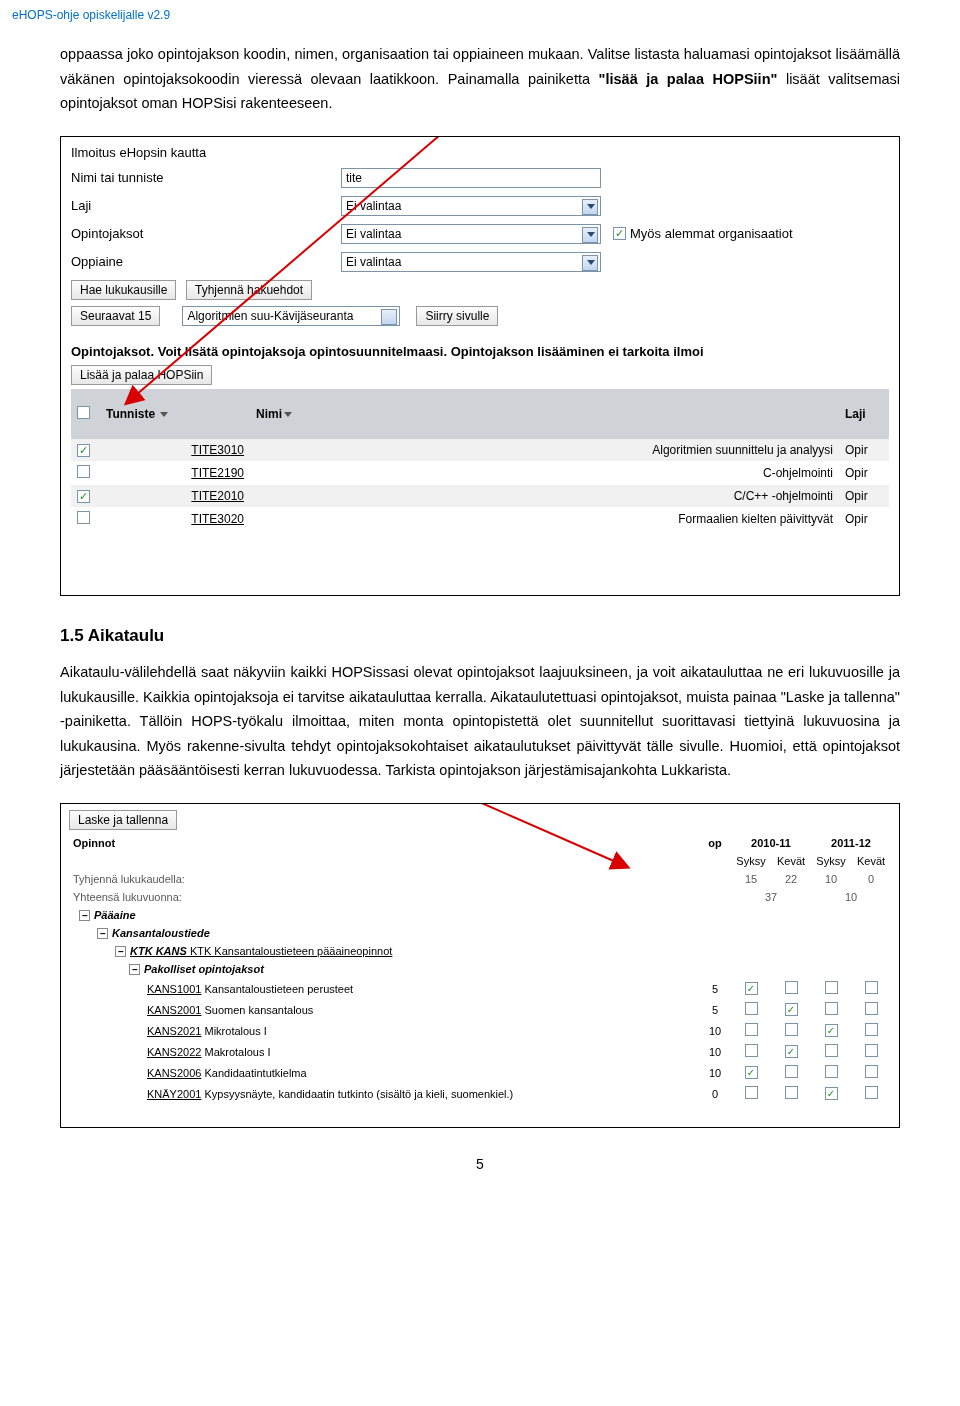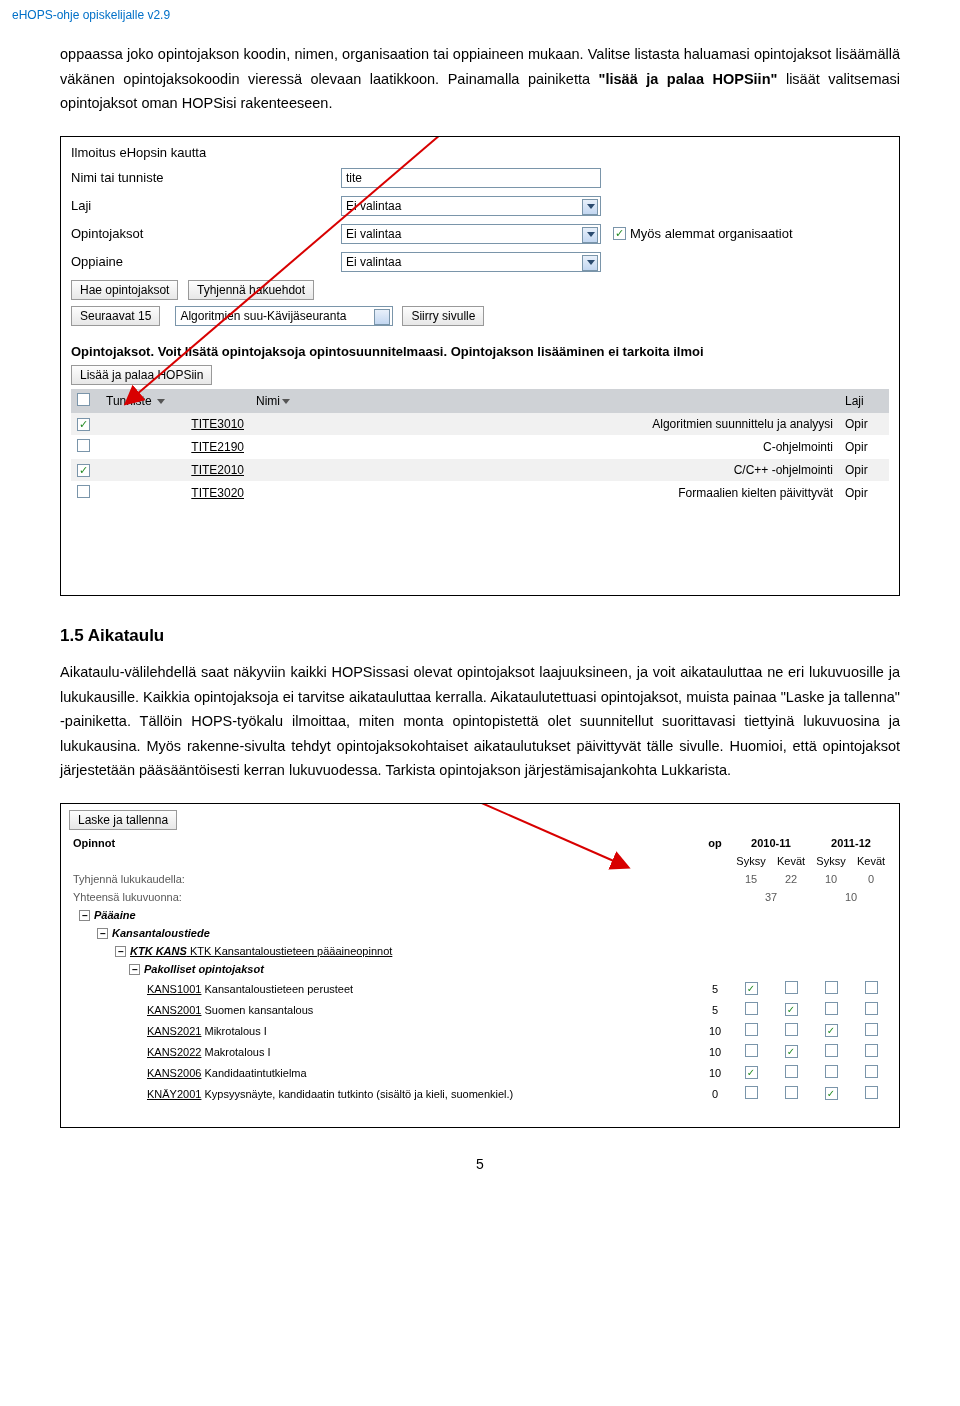--- a/index.html
+++ b/index.html
@@ -154,22 +154,22 @@
   }
   .tbl {
     width: 100%;
     border-collapse: collapse;
     font-size: 12px;
     margin-top: 4px;
   }
   .tbl th {
     background: #cfd2d6;
     text-align: left;
-    padding: 4px 6px;
-    font-weight: normal;
+    padding: 17px 6px;
+    font-weight: bold;
   }
   .tbl td {
     padding: 4px 6px;
     background: #fff;
     text-align: right;
   }
   .tbl tr.alt td { background: #f1f1f1; }
   .tbl .col-chk { width: 24px; text-align: center; }
   .tbl .col-tunniste { width: 150px; }
   .tbl .col-laji { width: 50px; text-align: left; }
@@ -273,24 +273,24 @@
       </div>
       <div class="form-row">
         <div class="form-label">Oppiaine</div>
         <div class="select">
             <span>Ei valintaa</span>
             <span class="caret"></span>
           </div>
       </div>
 
       <div class="btn-row">
-        <span class="btn">Hae opintojaksot</span>
+        <span class="btn">Hae lukukausille</span>
         <span class="btn">Tyhjennä hakuehdot</span>
       </div>
-      <div class="btn-row" style="display:flex;align-items:flex-end;gap:9px;">
+      <div class="btn-row" style="display:flex;align-items:flex-end;gap:16px;">
         <span class="btn">Seuraavat 15</span>
         <div class="small-select">
             <span>Algoritmien suu-Kävijäseuranta</span>
             <span class="caret"></span>
           </div>
         <span class="btn">Siirry sivulle</span>
       </div>
 
       <div class="info-line">Opintojaksot. Voit lisätä opintojaksoja opintosuunnitelmaasi. Opintojakson lisääminen ei tarkoita ilmoi</div>
 

